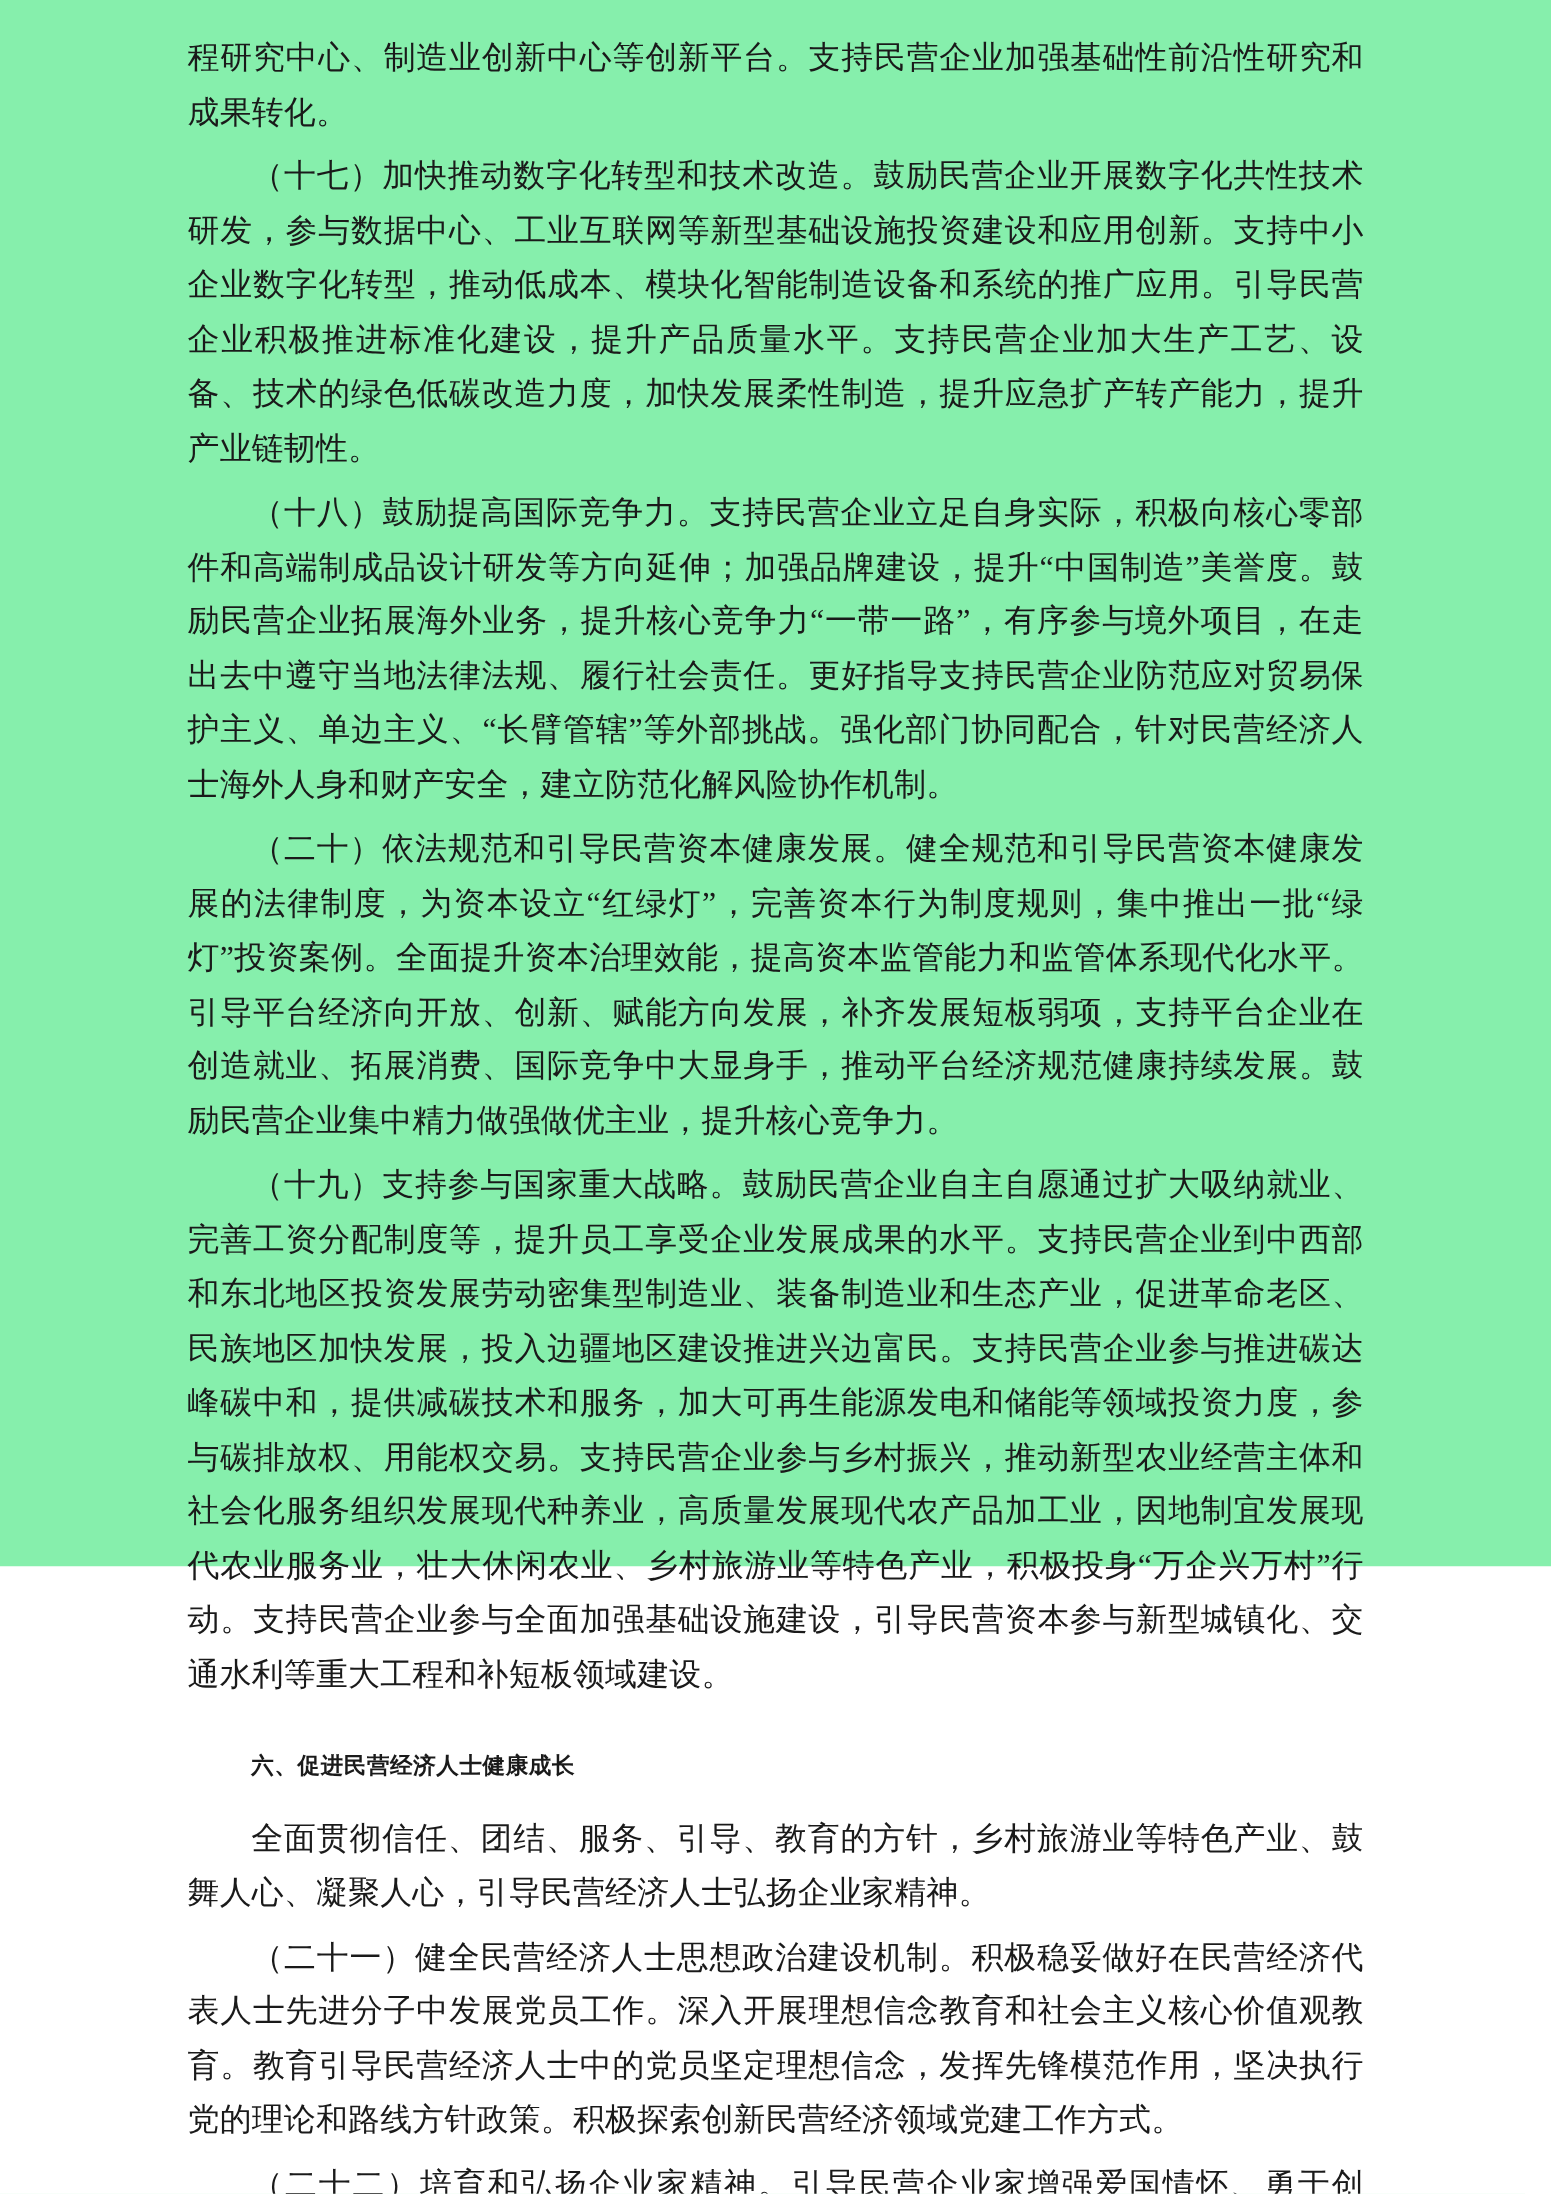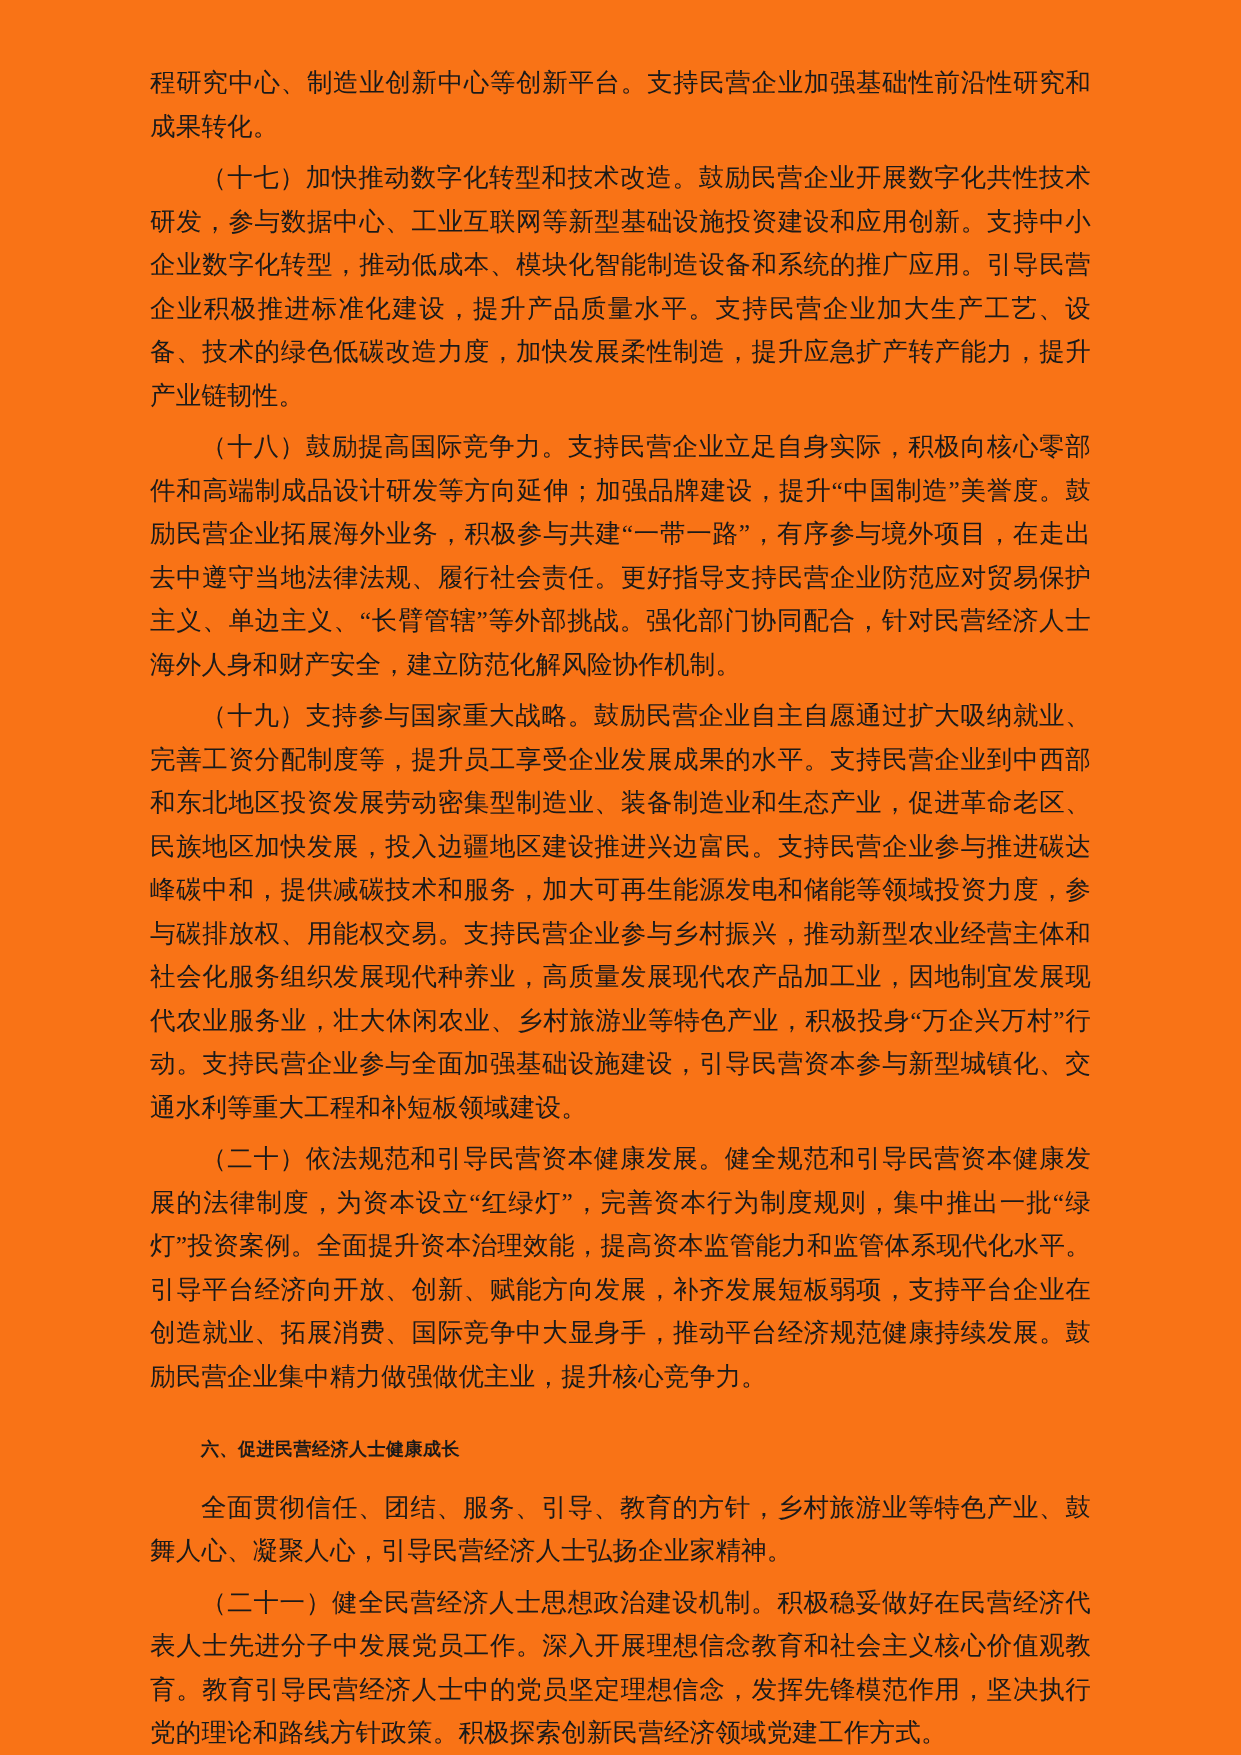--- a/index.html
+++ b/index.html
@@ -9,24 +9,24 @@
   }
   body {
     width: 1241px;
     height: 1755px;
     font-family: "Liberation Serif", "DejaVu Serif", serif;
     color: #1a1a1a;
   }
   .page {
     position: relative;
     width: 1241px;
-    height: 1755px;
+    height: 1253px;
     box-sizing: border-box;
-    padding: 61px 150px 40px 150px;
-    background: #f97316;
+    padding: 24px 150px 40px 150px;
+    background: #86efac;
   }
   .doc-body {
     font-size: 25.5px;
     line-height: 43.5px;
     text-align: justify;
     text-justify: inter-ideograph;
     letter-spacing: 0.2px;
   }
   p.para {
     margin: 0 0 8px 0;
@@ -47,25 +47,25 @@
 </head>
 <body>
 
 <div class="page">
   <div class="doc-body">
 
     <p class="para">程研究中心、制造业创新中心等创新平台。支持民营企业加强基础性前沿性研究和成果转化。</p>
 
     <p class="para indent">（十七）加快推动数字化转型和技术改造。鼓励民营企业开展数字化共性技术研发，参与数据中心、工业互联网等新型基础设施投资建设和应用创新。支持中小企业数字化转型，推动低成本、模块化智能制造设备和系统的推广应用。引导民营企业积极推进标准化建设，提升产品质量水平。支持民营企业加大生产工艺、设备、技术的绿色低碳改造力度，加快发展柔性制造，提升应急扩产转产能力，提升产业链韧性。</p>
 
-    <p class="para indent">（十八）鼓励提高国际竞争力。支持民营企业立足自身实际，积极向核心零部件和高端制成品设计研发等方向延伸；加强品牌建设，提升“中国制造”美誉度。鼓励民营企业拓展海外业务，积极参与共建“一带一路”，有序参与境外项目，在走出去中遵守当地法律法规、履行社会责任。更好指导支持民营企业防范应对贸易保护主义、单边主义、“长臂管辖”等外部挑战。强化部门协同配合，针对民营经济人士海外人身和财产安全，建立防范化解风险协作机制。</p>
+    <p class="para indent">（十八）鼓励提高国际竞争力。支持民营企业立足自身实际，积极向核心零部件和高端制成品设计研发等方向延伸；加强品牌建设，提升“中国制造”美誉度。鼓励民营企业拓展海外业务，提升核心竞争力“一带一路”，有序参与境外项目，在走出去中遵守当地法律法规、履行社会责任。更好指导支持民营企业防范应对贸易保护主义、单边主义、“长臂管辖”等外部挑战。强化部门协同配合，针对民营经济人士海外人身和财产安全，建立防范化解风险协作机制。</p>
+
+    <p class="para indent">（二十）依法规范和引导民营资本健康发展。健全规范和引导民营资本健康发展的法律制度，为资本设立“红绿灯”，完善资本行为制度规则，集中推出一批“绿灯”投资案例。全面提升资本治理效能，提高资本监管能力和监管体系现代化水平。引导平台经济向开放、创新、赋能方向发展，补齐发展短板弱项，支持平台企业在创造就业、拓展消费、国际竞争中大显身手，推动平台经济规范健康持续发展。鼓励民营企业集中精力做强做优主业，提升核心竞争力。</p>
 
     <p class="para indent">（十九）支持参与国家重大战略。鼓励民营企业自主自愿通过扩大吸纳就业、完善工资分配制度等，提升员工享受企业发展成果的水平。支持民营企业到中西部和东北地区投资发展劳动密集型制造业、装备制造业和生态产业，促进革命老区、民族地区加快发展，投入边疆地区建设推进兴边富民。支持民营企业参与推进碳达峰碳中和，提供减碳技术和服务，加大可再生能源发电和储能等领域投资力度，参与碳排放权、用能权交易。支持民营企业参与乡村振兴，推动新型农业经营主体和社会化服务组织发展现代种养业，高质量发展现代农产品加工业，因地制宜发展现代农业服务业，壮大休闲农业、乡村旅游业等特色产业，积极投身“万企兴万村”行动。支持民营企业参与全面加强基础设施建设，引导民营资本参与新型城镇化、交通水利等重大工程和补短板领域建设。</p>
-
-    <p class="para indent">（二十）依法规范和引导民营资本健康发展。健全规范和引导民营资本健康发展的法律制度，为资本设立“红绿灯”，完善资本行为制度规则，集中推出一批“绿灯”投资案例。全面提升资本治理效能，提高资本监管能力和监管体系现代化水平。引导平台经济向开放、创新、赋能方向发展，补齐发展短板弱项，支持平台企业在创造就业、拓展消费、国际竞争中大显身手，推动平台经济规范健康持续发展。鼓励民营企业集中精力做强做优主业，提升核心竞争力。</p>
 
     <p class="heading">六、促进民营经济人士健康成长</p>
 
     <p class="para indent">全面贯彻信任、团结、服务、引导、教育的方针，乡村旅游业等特色产业、鼓舞人心、凝聚人心，引导民营经济人士弘扬企业家精神。</p>
 
     <p class="para indent">（二十一）健全民营经济人士思想政治建设机制。积极稳妥做好在民营经济代表人士先进分子中发展党员工作。深入开展理想信念教育和社会主义核心价值观教育。教育引导民营经济人士中的党员坚定理想信念，发挥先锋模范作用，坚决执行党的理论和路线方针政策。积极探索创新民营经济领域党建工作方式。</p>
 
     <p class="para indent">（二十二）培育和弘扬企业家精神。引导民营企业家增强爱国情怀、勇于创新、诚信守法、承担社会责任、拓展国际视野，敢闯敢干，不断激发创新活力和创造潜能。发挥优秀企业家示范带动作用，按规定加大评选表彰力度，在民营经济中大力培育企业家精神，及时总结推广富有中国特色、顺应时代潮流的企业家成长经验。</p>
 
   </div>

